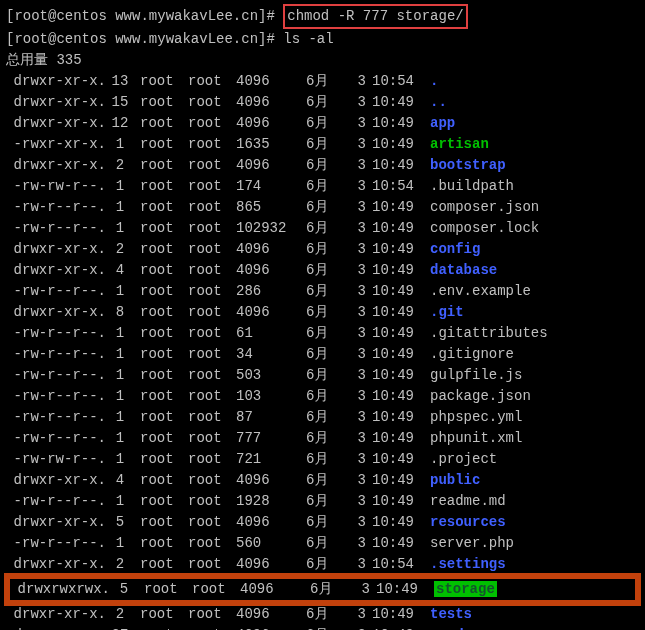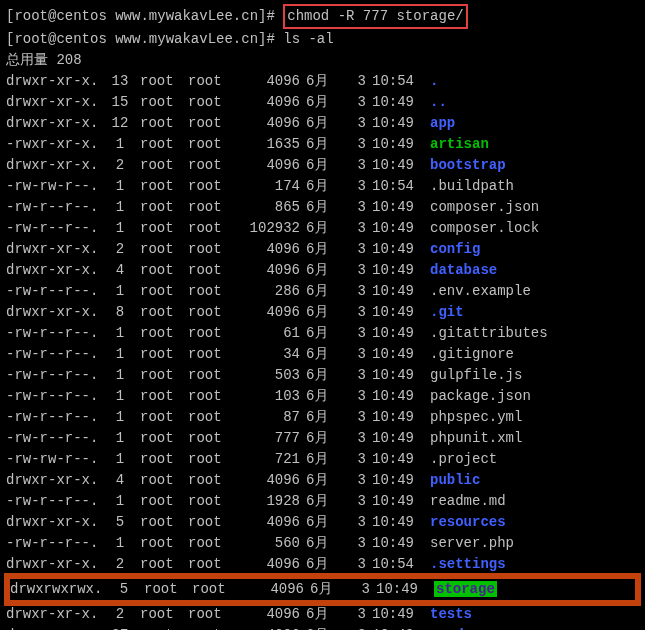--- a/index.html
+++ b/index.html
@@ -36,38 +36,38 @@
       white-space: pre;
       display: flex;
     }
     .row.highlight-row {
       border: 6px solid #c2410c;
       margin: -2px;
     }
     .c-white { color: #c0c0c0; }
     .c-blue { color: #4060ff; font-weight: bold; }
     .c-green { color: #00c000; font-weight: bold; }
-    .c-bggreen { background: #00c000; color: #4c1d95; font-weight: bold; padding: 0 2px; }
-    .cell-perms { width: 100px; display: inline-block; }
+    .c-bggreen { background: #00c000; color: #14532d; font-weight: bold; padding: 0 2px; }
+    .cell-perms { width: 100px; display: inline-block; text-align: right; }
     .cell-links { width: 28px; display: inline-block; text-align: center; }
     .cell-owner { width: 48px; display: inline-block; }
     .cell-group { width: 48px; display: inline-block; }
-    .cell-size { width: 64px; display: inline-block; text-align: right; }
+    .cell-size { width: 64px; display: inline-block; }
     .cell-month { width: 30px; display: inline-block; }
     .cell-day { width: 30px; display: inline-block; text-align: right; }
     .cell-time { width: 52px; display: inline-block; }
     .cell-name { display: inline-block; }
     .spacer { width: 6px; display: inline-block; }
   </style>
 </head>
 <body>
 
 <div class="prompt-line"><span>[root@centos www.mywakavLee.cn]# </span><span class="highlight-cmd">chmod -R 777 storage/</span></div>
 <div class="prompt-line"><span>[root@centos www.mywakavLee.cn]# </span><span>ls -al</span></div>
-<div class="total-line">总用量 208</div>
+<div class="total-line">总用量 335</div>
 <div id="listing">
     <div class="row"><span class="cell-perms">drwxr-xr-x.</span><span class="cell-links">13</span><span class="spacer"></span><span class="cell-owner">root</span><span class="cell-group">root</span><span class="cell-size">4096</span><span class="spacer"></span><span class="cell-month">6月</span><span class="cell-day">3</span><span class="spacer"></span><span class="cell-time">10:54</span><span class="spacer"></span><span class="cell-name"><span class="c-blue">.</span></span></div>
     <div class="row"><span class="cell-perms">drwxr-xr-x.</span><span class="cell-links">15</span><span class="spacer"></span><span class="cell-owner">root</span><span class="cell-group">root</span><span class="cell-size">4096</span><span class="spacer"></span><span class="cell-month">6月</span><span class="cell-day">3</span><span class="spacer"></span><span class="cell-time">10:49</span><span class="spacer"></span><span class="cell-name"><span class="c-blue">..</span></span></div>
     <div class="row"><span class="cell-perms">drwxr-xr-x.</span><span class="cell-links">12</span><span class="spacer"></span><span class="cell-owner">root</span><span class="cell-group">root</span><span class="cell-size">4096</span><span class="spacer"></span><span class="cell-month">6月</span><span class="cell-day">3</span><span class="spacer"></span><span class="cell-time">10:49</span><span class="spacer"></span><span class="cell-name"><span class="c-blue">app</span></span></div>
     <div class="row"><span class="cell-perms">-rwxr-xr-x.</span><span class="cell-links">1</span><span class="spacer"></span><span class="cell-owner">root</span><span class="cell-group">root</span><span class="cell-size">1635</span><span class="spacer"></span><span class="cell-month">6月</span><span class="cell-day">3</span><span class="spacer"></span><span class="cell-time">10:49</span><span class="spacer"></span><span class="cell-name"><span class="c-green">artisan</span></span></div>
     <div class="row"><span class="cell-perms">drwxr-xr-x.</span><span class="cell-links">2</span><span class="spacer"></span><span class="cell-owner">root</span><span class="cell-group">root</span><span class="cell-size">4096</span><span class="spacer"></span><span class="cell-month">6月</span><span class="cell-day">3</span><span class="spacer"></span><span class="cell-time">10:49</span><span class="spacer"></span><span class="cell-name"><span class="c-blue">bootstrap</span></span></div>
     <div class="row"><span class="cell-perms">-rw-rw-r--.</span><span class="cell-links">1</span><span class="spacer"></span><span class="cell-owner">root</span><span class="cell-group">root</span><span class="cell-size">174</span><span class="spacer"></span><span class="cell-month">6月</span><span class="cell-day">3</span><span class="spacer"></span><span class="cell-time">10:54</span><span class="spacer"></span><span class="cell-name"><span class="c-white">.buildpath</span></span></div>
     <div class="row"><span class="cell-perms">-rw-r--r--.</span><span class="cell-links">1</span><span class="spacer"></span><span class="cell-owner">root</span><span class="cell-group">root</span><span class="cell-size">865</span><span class="spacer"></span><span class="cell-month">6月</span><span class="cell-day">3</span><span class="spacer"></span><span class="cell-time">10:49</span><span class="spacer"></span><span class="cell-name"><span class="c-white">composer.json</span></span></div>
     <div class="row"><span class="cell-perms">-rw-r--r--.</span><span class="cell-links">1</span><span class="spacer"></span><span class="cell-owner">root</span><span class="cell-group">root</span><span class="cell-size">102932</span><span class="spacer"></span><span class="cell-month">6月</span><span class="cell-day">3</span><span class="spacer"></span><span class="cell-time">10:49</span><span class="spacer"></span><span class="cell-name"><span class="c-white">composer.lock</span></span></div>
     <div class="row"><span class="cell-perms">drwxr-xr-x.</span><span class="cell-links">2</span><span class="spacer"></span><span class="cell-owner">root</span><span class="cell-group">root</span><span class="cell-size">4096</span><span class="spacer"></span><span class="cell-month">6月</span><span class="cell-day">3</span><span class="spacer"></span><span class="cell-time">10:49</span><span class="spacer"></span><span class="cell-name"><span class="c-blue">config</span></span></div>

